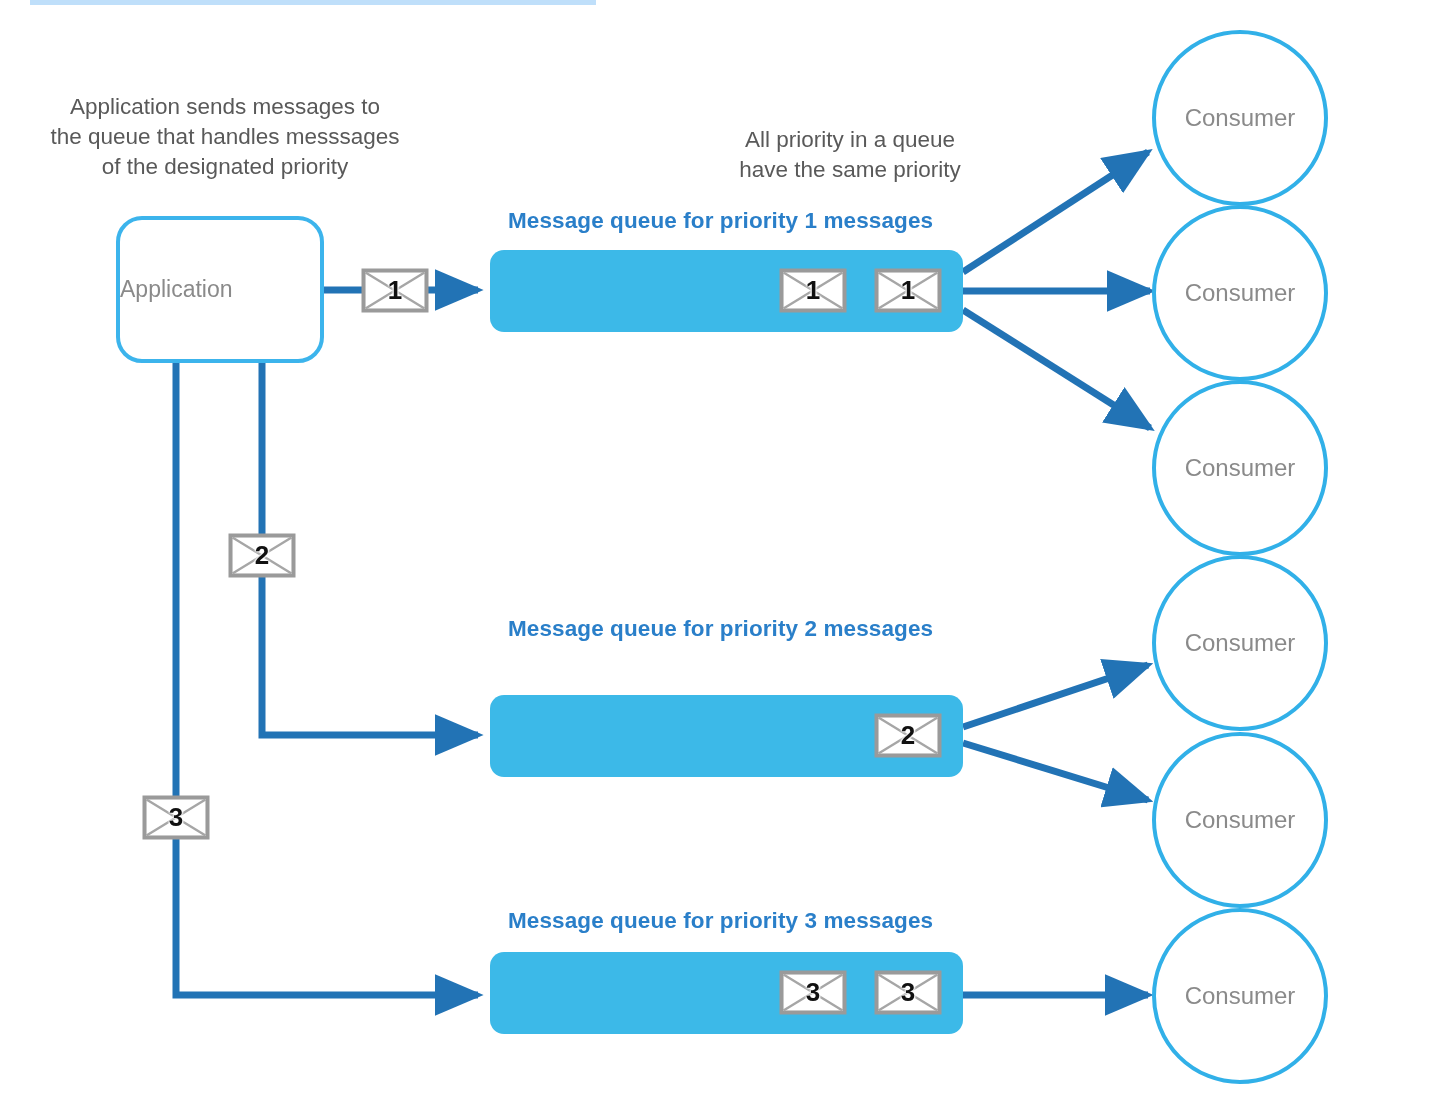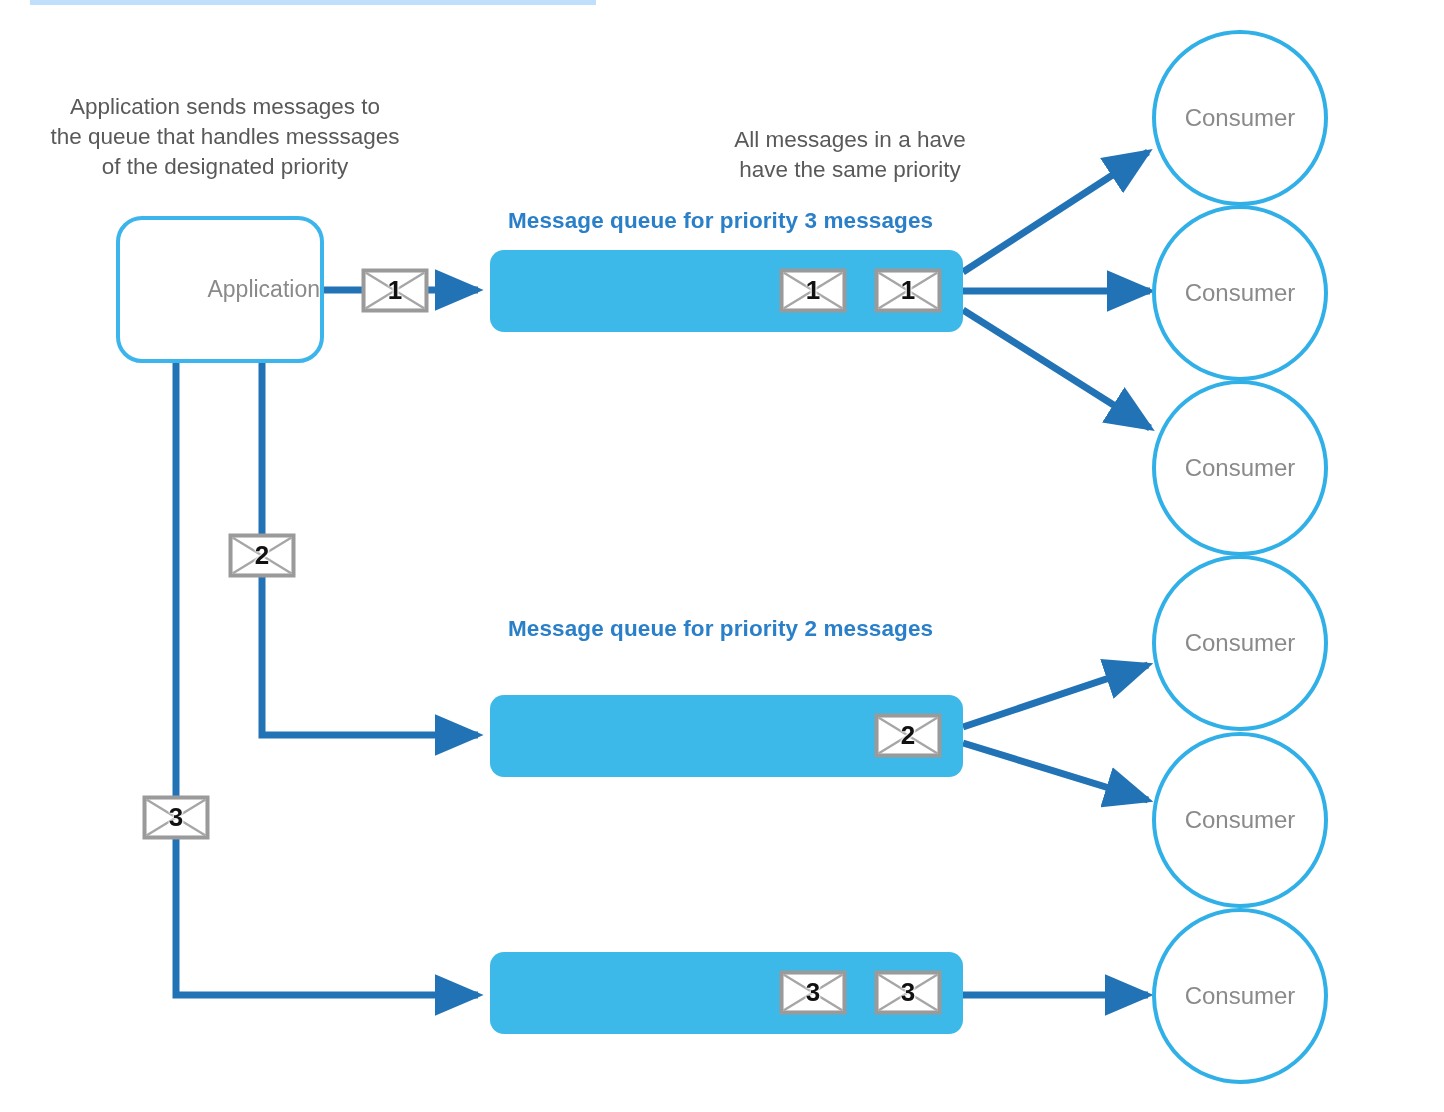--- a/index.html
+++ b/index.html
@@ -74,21 +74,21 @@
     left: 116px;
     top: 216px;
     width: 208px;
     height: 147px;
     border: 4px solid #3cb4ec;
     border-radius: 26px;
     background: #ffffff;
     box-sizing: border-box;
     display: flex;
     align-items: center;
-    justify-content: flex-end;
+    justify-content: flex-start;
     z-index: 5;
   }
   #application-box .node-label {
     color: #8a8a8a;
     font-size: 23px;
     font-family: "Liberation Sans", sans-serif;
   }
 
   
   .queue-bar {
@@ -178,33 +178,34 @@
       <path d="M963,743 L1148,800" marker-end="url(#arrowhead)"></path>
 
       <path d="M963,995 L1148,995" marker-end="url(#arrowhead)"></path>
     </g>
   </svg>
 
   <div class="caption" id="caption-app">Application sends messages to
 the queue that handles messsages
 of the designated priority</div>
 
-  <div class="caption" id="caption-queue">All messages in a have
+  <div class="caption" id="caption-queue">All priority in a queue
 have the same priority</div>
 
   <div id="application-box">
     <span class="node-label">Application</span>
   </div>
 
-  <div class="queue-title" style="left:508px; top:208px;">Message queue for priority 3 messages</div>
+  <div class="queue-title" style="left:508px; top:208px;">Message queue for priority 1 messages</div>
   <div class="queue-bar" id="queue-bar-1" style="left:490px; top:250px; width:473px;"></div>
 
   <div class="queue-title" style="left:508px; top:616px;">Message queue for priority 2 messages</div>
   <div class="queue-bar" id="queue-bar-2" style="left:490px; top:695px; width:473px;"></div>
 
+  <div class="queue-title" style="left:508px; top:908px;">Message queue for priority 3 messages</div>
   <div class="queue-bar" id="queue-bar-3" style="left:490px; top:952px; width:473px;"></div>
 
   <div class="consumer" style="left:1152px; top:30px;">
     <span class="node-label">Consumer</span>
   </div>
   <div class="consumer" style="left:1152px; top:205px;">
     <span class="node-label">Consumer</span>
   </div>
   <div class="consumer" style="left:1152px; top:380px;">
     <span class="node-label">Consumer</span>

